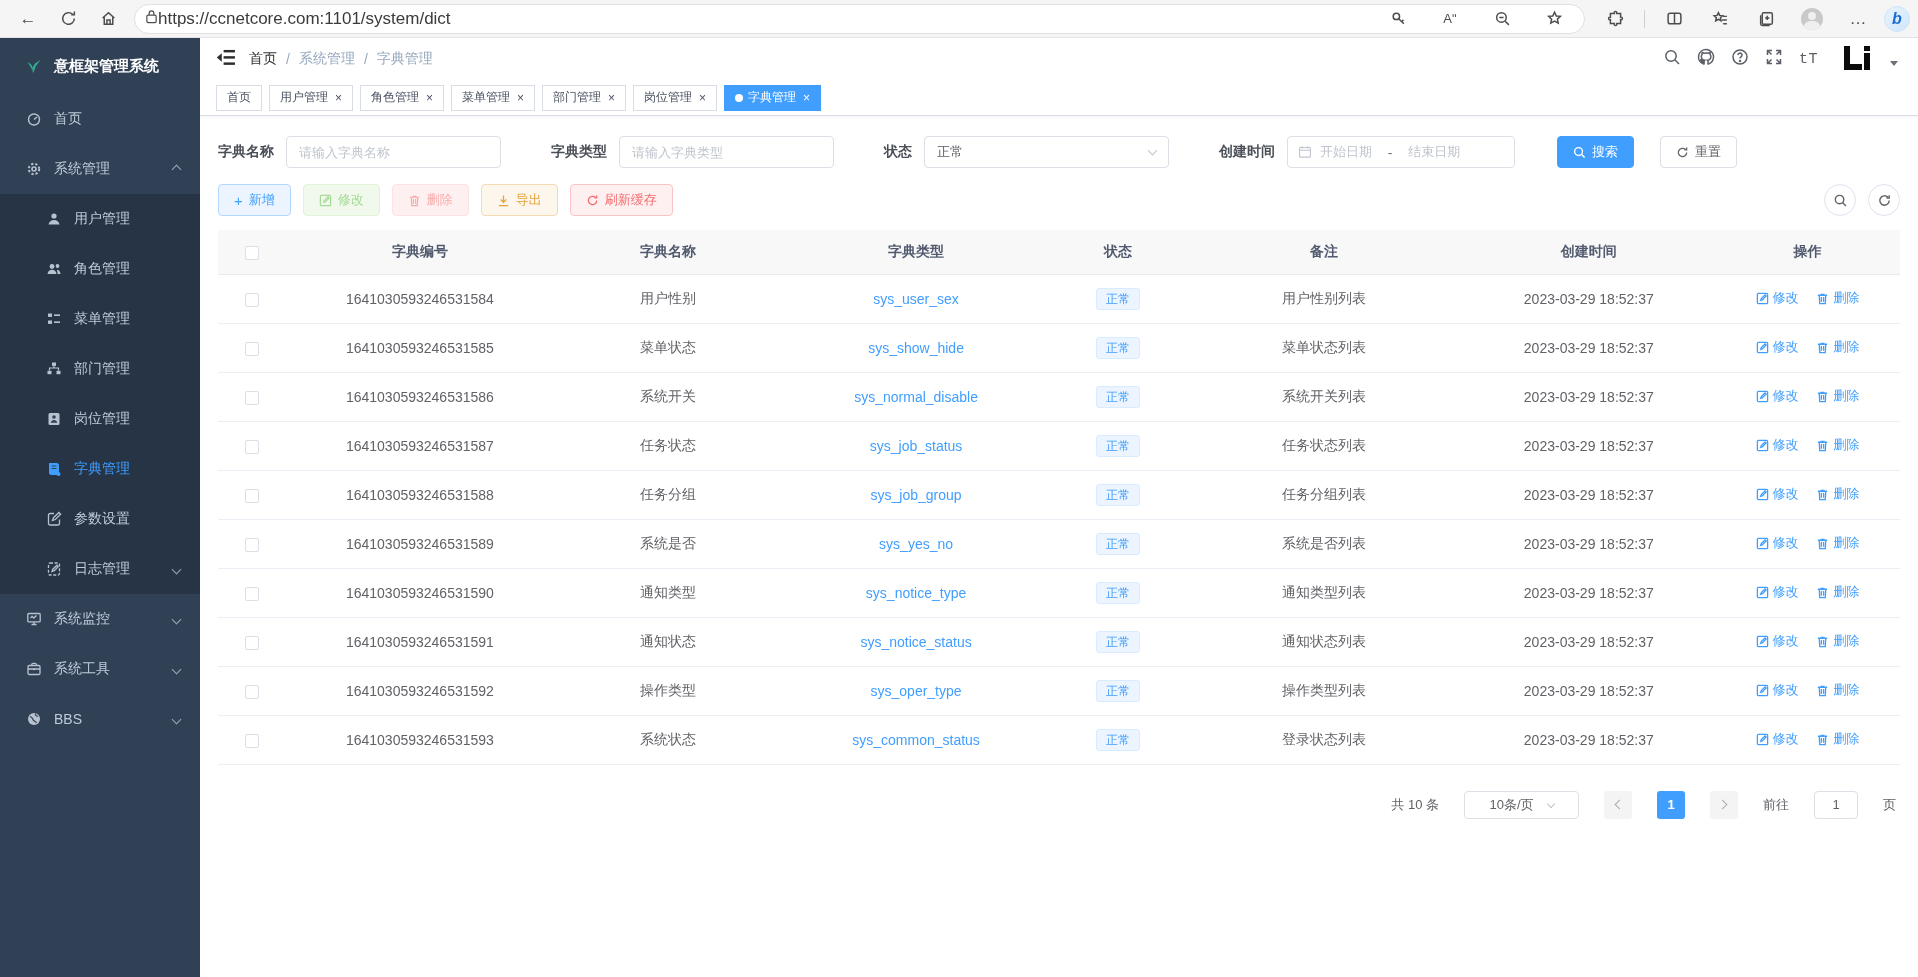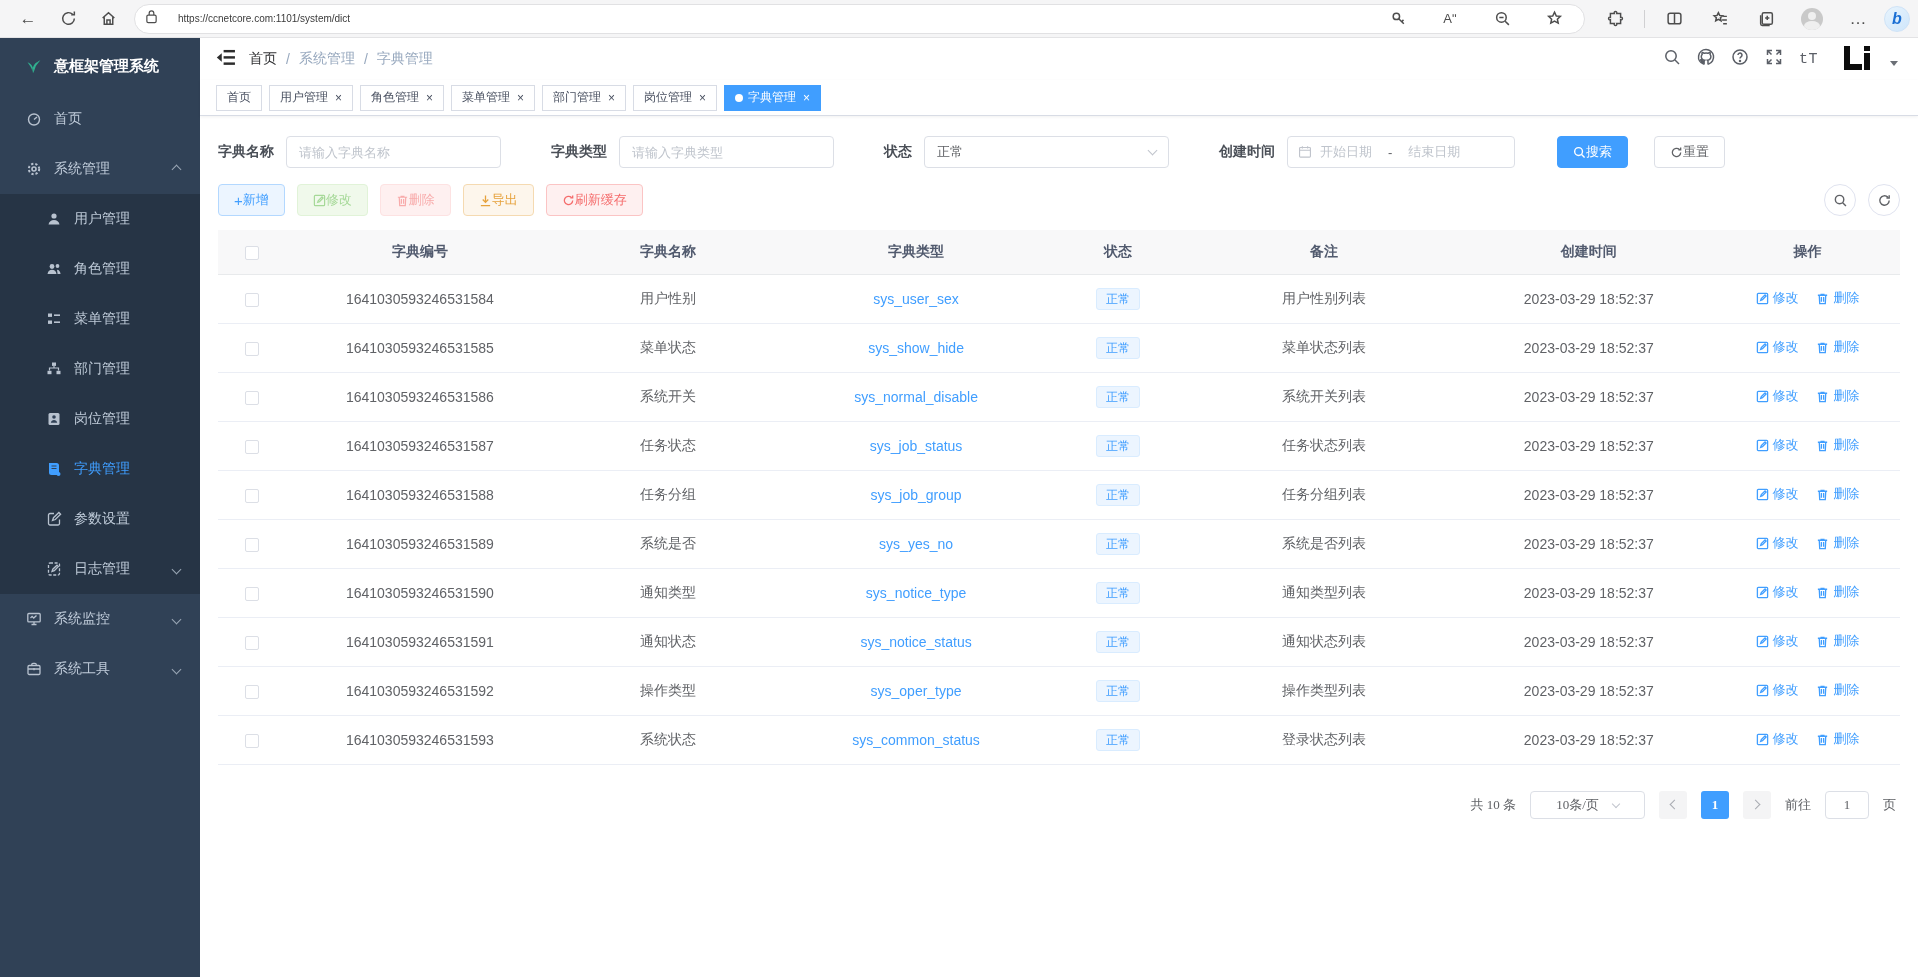--- a/index.html
+++ b/index.html
@@ -7,21 +7,21 @@
     font-family:"Liberation Sans","DejaVu Sans",sans-serif; }
 
   
   .browser-bar { height:38px; background:#f5f5f6; border-bottom:1px solid #e3e3e5;
     display:flex; align-items:center; padding:0 8px; }
   .bicon { width:40px; height:30px; display:flex; align-items:center; justify-content:center;
     color:#4d4d4d; font-size:17px; border-radius:5px; flex:0 0 auto; }
   .bicon svg { width:17px; height:17px; stroke:#4d4d4d; fill:none; stroke-width:1.4; }
   .url-pill { flex:1 1 auto; height:30px; margin:0 10px 0 6px; background:#fff;
     border:1px solid #e1e1e3; border-radius:16px; display:flex; align-items:center; padding:0 10px; }
-  .url-text { flex:1 1 auto; font-size:10px; color:#3b3b3b; margin-left:20px; white-space:nowrap; overflow:hidden;}
+  .url-text { flex:1 1 auto; font-size:17px; color:#3b3b3b; margin-left:0; white-space:nowrap; overflow:hidden;}
   .pill-right { display:flex; align-items:center; gap:12px; }
   .browser-right { display:flex; align-items:center; gap:6px; flex:0 0 auto; }
   .vdiv { width:1px; height:18px; background:#d0d0d2; margin:0 3px; }
   .avatar-circ { width:22px; height:22px; border-radius:50%; background:#c9c9c9; position:relative; overflow:hidden;}
   .avatar-circ::before{content:""; position:absolute; left:7px; top:4px; width:8px; height:8px; border-radius:50%; background:#efefef;}
   .avatar-circ::after{content:""; position:absolute; left:3px; top:13px; width:16px; height:10px; border-radius:50%; background:#efefef;}
   .bing-circ { width:26px; height:26px; border-radius:50%; background:#fff; border:1px solid #cfe3f7;
     display:flex; align-items:center; justify-content:center; font-size:16px; font-weight:bold; font-style:italic;
     color:#1a6fd4; background:linear-gradient(135deg,#e8f4fd,#cfe6fb); }
 
@@ -75,21 +75,21 @@
     font-size:13px; color:#606266; outline:none; font-family:inherit; }
   .f-input::placeholder { color:#bfc4cc; }
   .w215 { width:215px; } .gap { margin-left:50px; }
   .f-select { width:245px; height:32px; border:1px solid #dcdfe6; border-radius:4px;
     display:flex; align-items:center; padding:0 12px; font-size:13px; color:#606266; position:relative; cursor:pointer;}
   .f-select .chevs { position:absolute; right:12px; width:7px; height:7px;
     border-right:1.4px solid #c0c4cc; border-bottom:1.4px solid #c0c4cc; transform:rotate(45deg); margin-top:-3px;}
   .f-date { width:228px; height:32px; border:1px solid #dcdfe6; border-radius:4px;
     display:flex; align-items:center; padding:0 10px; gap:8px; font-size:13px; color:#bfc4cc; }
   .f-date svg { width:14px; height:14px; stroke:#c0c4cc; fill:none; stroke-width:1.3; }
-  .btn { height:32px; border-radius:4px; display:inline-flex; align-items:center; 
+  .btn { height:32px; border-radius:4px; display:inline-flex; align-items:center; gap:6px;
     font-size:13px; padding:0 15px; cursor:pointer; border:1px solid transparent; white-space:nowrap;}
   .btn svg { width:13px; height:13px; }
   .btn-primary { background:#409eff; border-color:#409eff; color:#fff; }
   .btn-default { background:#fff; border-color:#dcdfe6; color:#606266; }
 
   .toolbar-row { display:flex; align-items:center; margin-top:16px; }
   .btn-plain-blue   { background:#ecf5ff; border-color:#b3d8ff; color:#409eff; }
   .btn-plain-green  { background:#f0f9eb; border-color:#e1f3d8; color:#a6d998; }
   .btn-plain-redis  { background:#fef0f0; border-color:#fde2e2; color:#f8abab; }
   .btn-plain-orange { background:#fdf6ec; border-color:#f5dab1; color:#e6a23c; }
@@ -110,22 +110,22 @@
   .checkbox { display:inline-block; width:14px; height:14px; border:1px solid #dcdfe6; border-radius:2px;
     background:#fff; cursor:pointer; vertical-align:middle; }
   a.tlink { color:#409eff; text-decoration:none; cursor:pointer; }
   .status-tag { display:inline-block; background:#ecf5ff; border:1px solid #d9ecff; color:#409eff;
     font-size:12px; padding:2px 9px; border-radius:3px; line-height:16px; }
   .ops a { color:#409eff; font-size:13px; text-decoration:none; display:inline-flex; align-items:center; gap:4px; cursor:pointer;}
   .ops a + a { margin-left:14px; }
   .ops svg { width:13px; height:13px; stroke:#409eff; fill:none; stroke-width:1.4; }
 
   
-  .pager-row { display:flex; align-items:center; justify-content:flex-end; gap:14px;
-    margin-top:26px; font-size:13px; color:#606266; padding-right:4px;font-family:Liberation Serif, serif; }
+  .pager-row { display:flex; align-items:center; justify-content:flex-end; gap:25px;
+    margin-top:26px; font-size:13px; color:#606266; padding-right:4px; }
   .psel { width:115px; height:28px; border:1px solid #dcdfe6; border-radius:4px; display:flex;
     align-items:center; justify-content:center; gap:14px; color:#606266; cursor:pointer; position:relative;}
   .psel .chevs { width:6px; height:6px; border-right:1.3px solid #c0c4cc; border-bottom:1.3px solid #c0c4cc;
     transform:rotate(45deg); margin-top:-2px;}
   .pbtn { width:28px; height:28px; background:#f4f4f5; border-radius:3px; display:flex; align-items:center;
     justify-content:center; cursor:pointer; }
   .parrow { width:7px; height:7px; border-right:1.5px solid #a8abb2; border-bottom:1.5px solid #a8abb2; }
   .parrow.left { transform:rotate(135deg); margin-left:3px;}
   .parrow.right{ transform:rotate(-45deg); margin-right:3px;}
   .pcur { width:28px; height:28px; background:#409eff; color:#fff; border-radius:3px;
@@ -313,20 +313,29 @@
         </svg>
       <span>系统监控</span>
       <span class="chev"></span>
     </div>
     <div class="mi">
       <svg viewBox="0 0 16 16" fill="none" stroke="#b8c2cf" stroke-width="1.3">
           <rect x="2" y="4.5" width="12" height="9" rx="1.2"></rect>
           <path d="M5.8 4.5v-1A1.2 1.2 0 0 1 7 2.3h2a1.2 1.2 0 0 1 1.2 1.2v1M2 8h12M8 7v2.2"></path>
         </svg>
       <span>系统工具</span>
+      <span class="chev"></span>
+    </div>
+    <div class="mi">
+      <svg viewBox="0 0 16 16" fill="#b8c2cf">
+          <circle cx="8" cy="8" r="6"></circle>
+          <path d="M4 5.5c1.5 1 2.5 1 3 3s3 1.5 3.5 3.5" stroke="#304156" fill="none" stroke-width="1.2"></path>
+          <path d="M9.5 2.5c-.5 1.5.5 2.5 2.5 3" stroke="#304156" fill="none" stroke-width="1.2"></path>
+        </svg>
+      <span>BBS</span>
       <span class="chev"></span>
     </div>
   </aside>
 
   <div class="main">
 
     <div class="app-header">
       <span class="hamburger">
         <svg width="19" height="17" viewBox="0 0 20 18" fill="#2c2c2c">
             <rect x="8" y="1" width="12" height="2.6"></rect>

